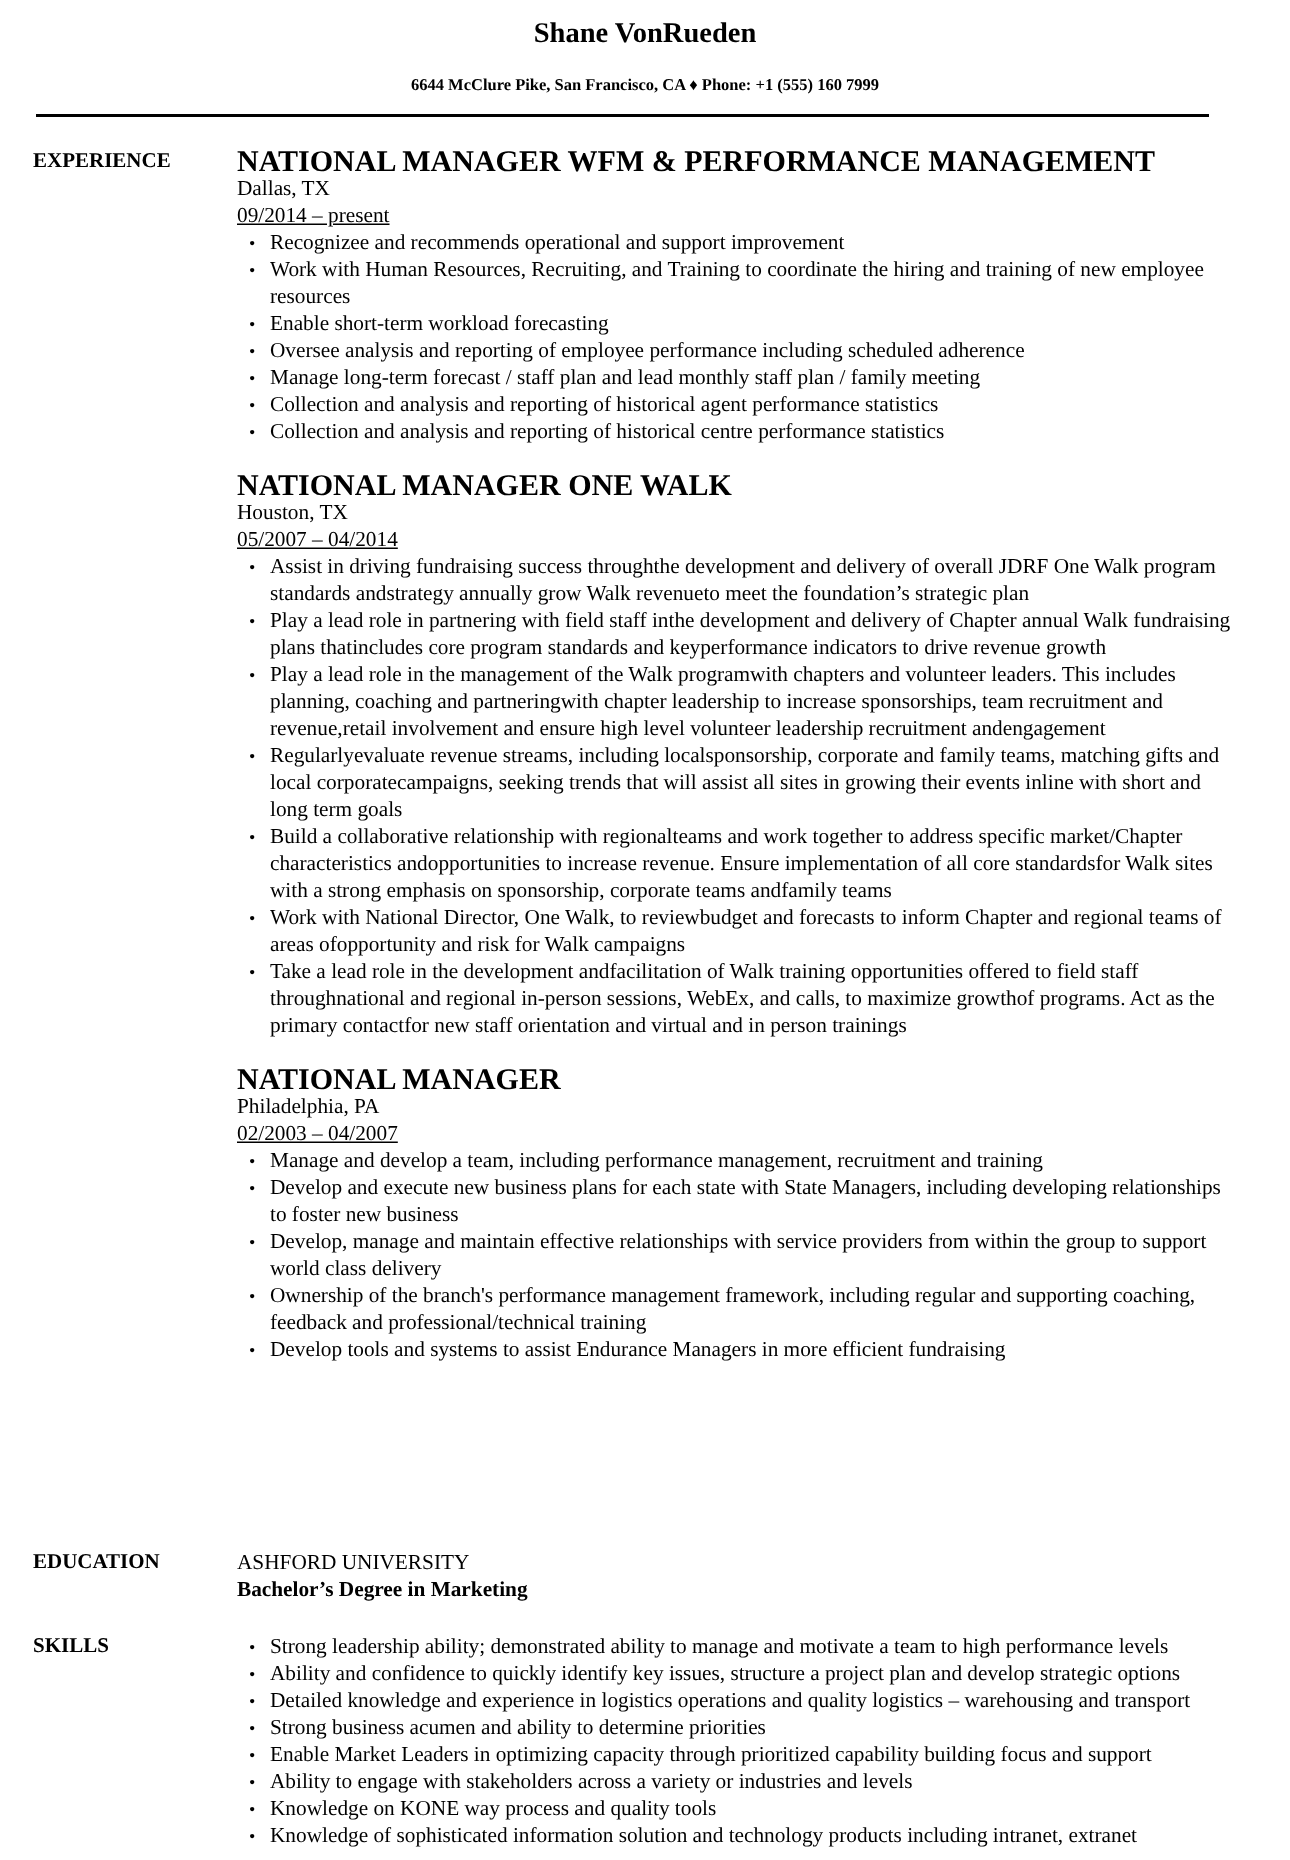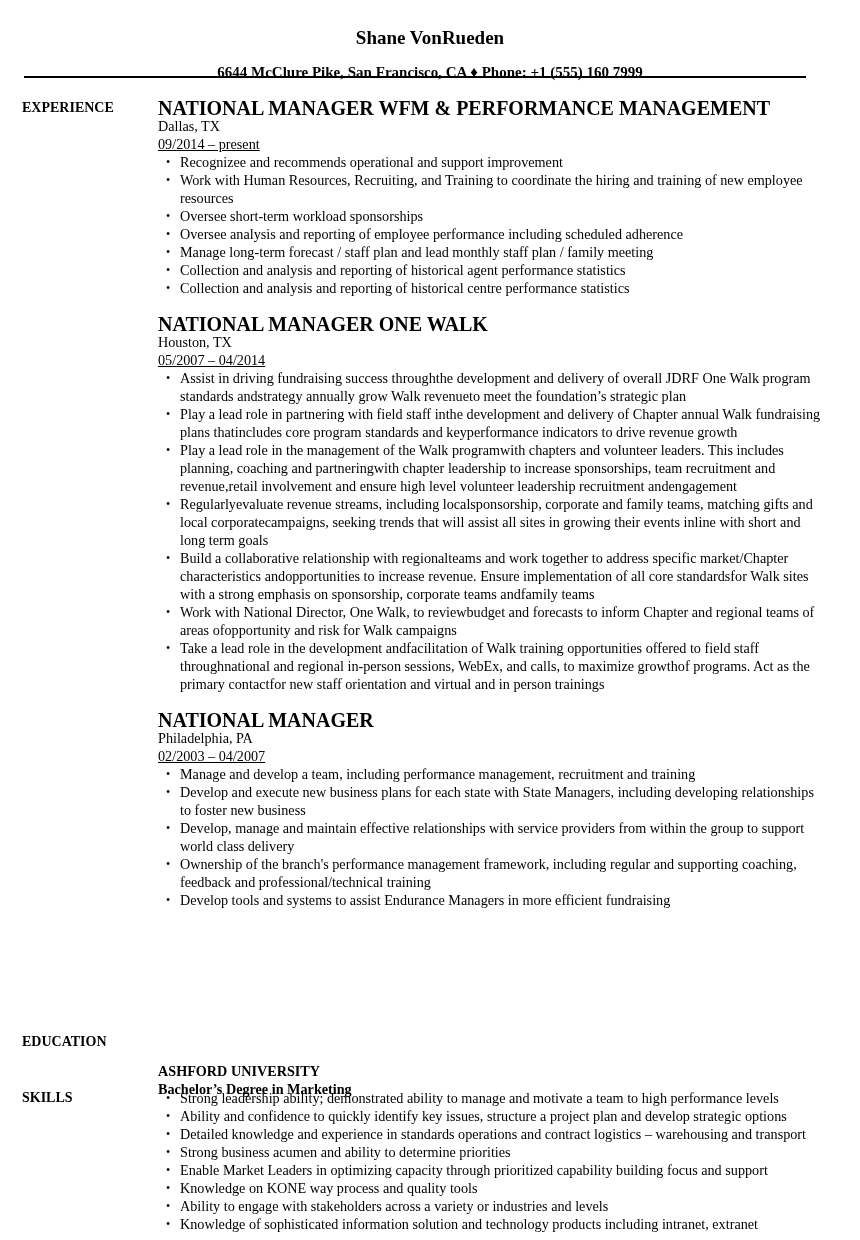--- a/index.html
+++ b/index.html
@@ -2,34 +2,34 @@
 <html><head>
   <meta charset="utf-8">
   <style>
     html, body { margin: 0; padding: 0; background: #ffffff; }
     body {
       width: 860px; height: 1240px; overflow: hidden; position: relative;
       font-family: "Liberation Serif", "DejaVu Serif", serif;
       color: #000; font-size: 14.2px; line-height: 18px;
     }
     .header { text-align: center; }
-    .name { font-weight: bold; font-size: 19px; padding-top: 27px; line-height: 22px; }
-    .contact { font-weight: bold; font-size: 15px; margin-top: 14px; line-height: 18px; }
+    .name { font-weight: bold; font-size: 19px; padding-top: 12px; line-height: 22px; }
+    .contact { font-weight: bold; font-size: 11px; margin-top: 14px; line-height: 18px; }
     .rule { position: absolute; left: 24px; width: 782px; top: 76px; height: 2px; background: #000; }
     .section { position: absolute; left: 0; width: 860px; }
     .sec-label { position: absolute; left: 22px; font-weight: bold; font-size: 14px; top: 0; }
     .sec-body { position: absolute; left: 158px; width: 665px; top: 0; }
     .job-title { font-weight: bold; font-size: 20px; height: 18px; }
     .job-loc { font-weight: normal; height: 18px; }
     .job-dates { height: 18px; text-decoration: underline; }
     ul { margin: 0; padding: 0 0 0 22px; list-style: none; }
     li { position: relative; }
     li::before { content: "\2022"; position: absolute; left: -14px; top: 0; font-size: 12px; }
     .job { margin-bottom: 18px; }
-    .edu-school { font-weight: bold; height: 18px; margin-top: 29px; }
+    .edu-school { font-weight: normal; height: 18px; }
     .edu-degree { font-weight: bold; height: 18px; }
   </style>
 </head>
 <body>
 
 <div class="header">
   <div class="name">Shane VonRueden</div>
   <div class="contact">6644 McClure Pike, San Francisco, CA ♦ Phone: +1 (555) 160 7999</div>
 </div>
 <div class="rule"></div>
@@ -37,21 +37,21 @@
 <div class="section" style="top:99px;">
   <div class="sec-label">EXPERIENCE</div>
   <div class="sec-body" id="jobs-container">
       <div class="job">
         <div class="job-title">NATIONAL MANAGER WFM &amp; PERFORMANCE MANAGEMENT</div>
         <div class="job-loc">Dallas, TX</div>
         <div class="job-dates">09/2014 – present</div>
         <ul>
           <li>Recognizee and recommends operational and support improvement</li>
           <li>Work with Human Resources, Recruiting, and Training to coordinate the hiring and training of new employee resources</li>
-          <li>Oversee short-term workload sponsorships</li>
+          <li>Enable short-term workload forecasting</li>
           <li>Oversee analysis and reporting of employee performance including scheduled adherence</li>
           <li>Manage long-term forecast / staff plan and lead monthly staff plan / family meeting</li>
           <li>Collection and analysis and reporting of historical agent performance statistics</li>
           <li>Collection and analysis and reporting of historical centre performance statistics</li>
         </ul>
       </div>
       <div class="job">
         <div class="job-title">NATIONAL MANAGER ONE WALK</div>
         <div class="job-loc">Houston, TX</div>
         <div class="job-dates">05/2007 – 04/2014</div>
@@ -87,21 +87,21 @@
     <div class="edu-degree">Bachelor’s Degree in Marketing</div>
   </div>
 </div>
 
 <div class="section" style="top:1089px;">
   <div class="sec-label">SKILLS</div>
   <div class="sec-body">
     <ul id="skills-list">
         <li>Strong leadership ability; demonstrated ability to manage and motivate a team to high performance levels</li>
         <li>Ability and confidence to quickly identify key issues, structure a project plan and develop strategic options</li>
-        <li>Detailed knowledge and experience in standards operations and contract logistics – warehousing and transport</li>
+        <li>Detailed knowledge and experience in logistics operations and quality logistics – warehousing and transport</li>
         <li>Strong business acumen and ability to determine priorities</li>
         <li>Enable Market Leaders in optimizing capacity through prioritized capability building focus and support</li>
+        <li>Ability to engage with stakeholders across a variety or industries and levels</li>
         <li>Knowledge on KONE way process and quality tools</li>
-        <li>Ability to engage with stakeholders across a variety or industries and levels</li>
         <li>Knowledge of sophisticated information solution and technology products including intranet, extranet</li>
       </ul>
   </div>
 </div>
 
 </body></html>

